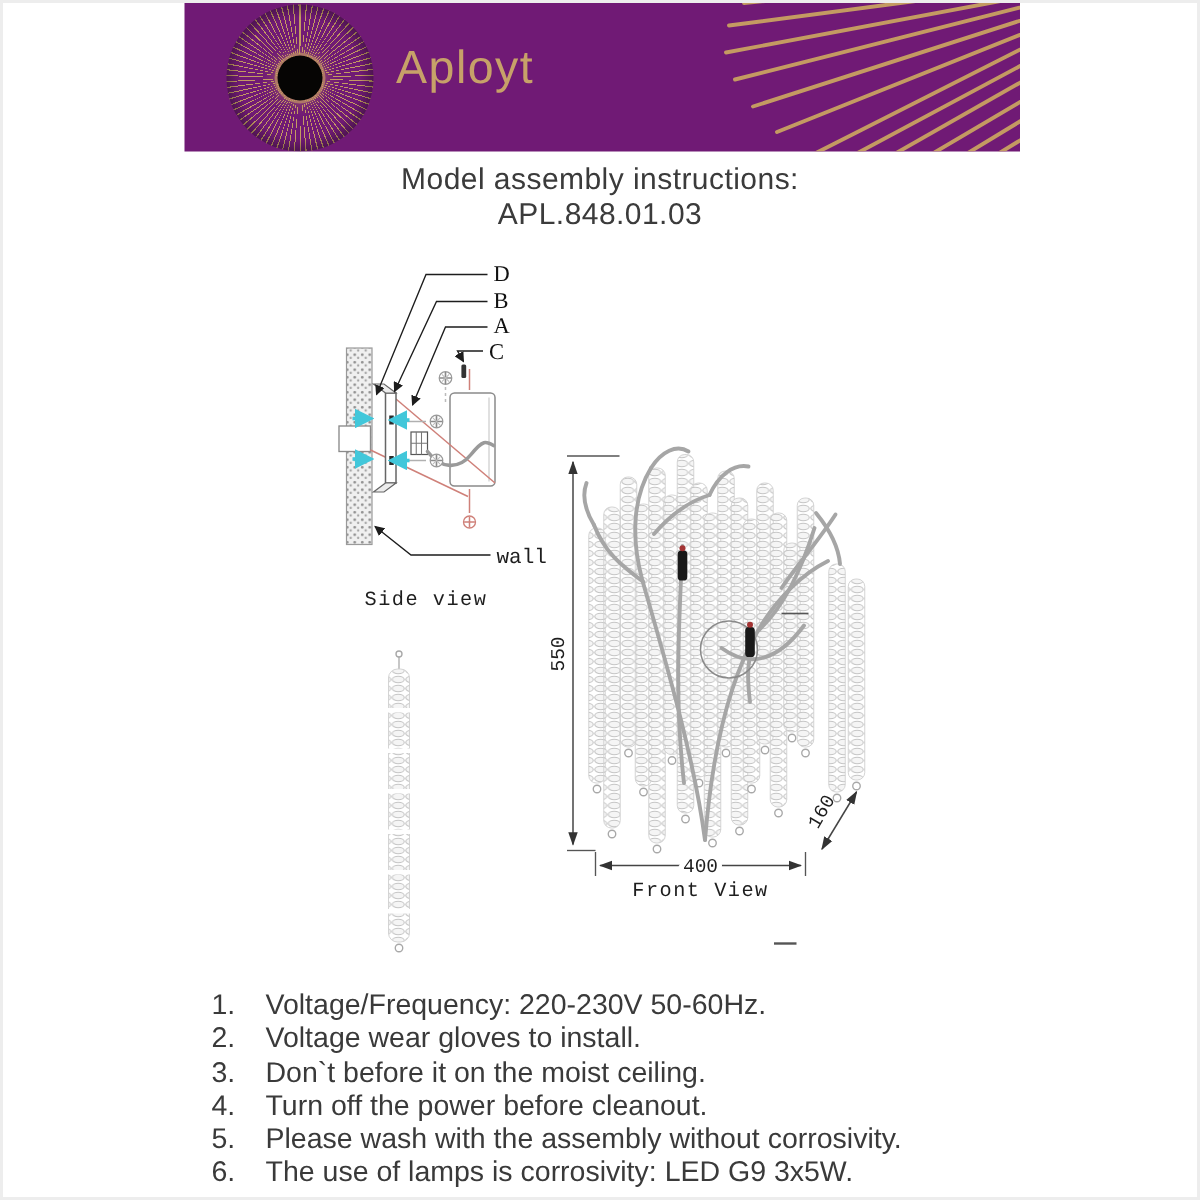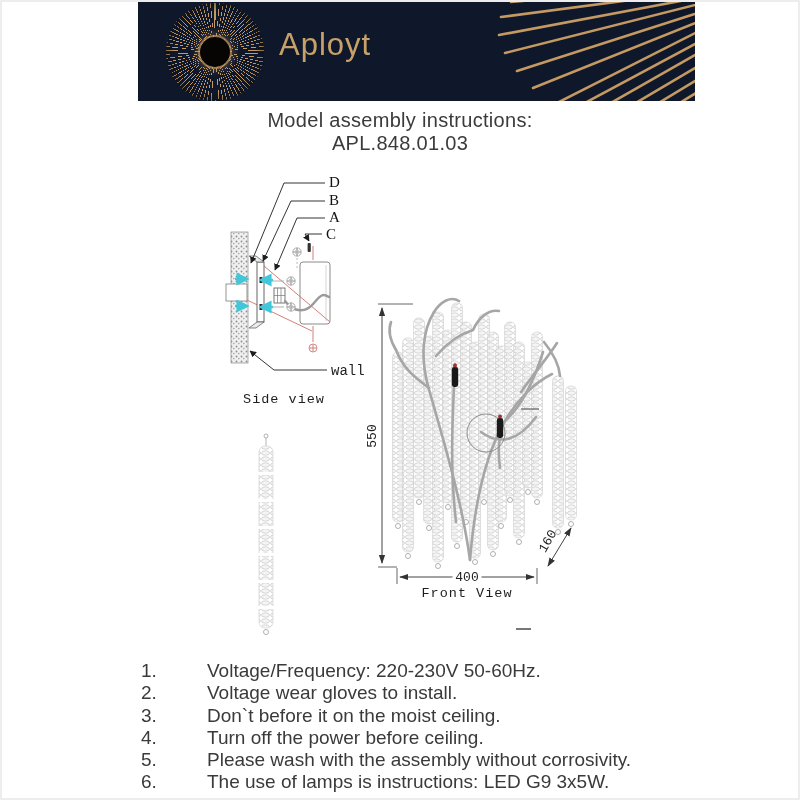--- a/index.html
+++ b/index.html
@@ -1,20 +1,20 @@
 <!DOCTYPE html>
 <html><head>
 <meta charset="utf-8">
 <style>
   html,body{margin:0;padding:0;background:#ffffff;}
   .page{position:relative;width:800px;height:800px;background:#ffffff;overflow:hidden;
         font-family:"Liberation Sans",sans-serif;box-shadow:inset 0 0 0 2px #ededed;}
 
   
-  .banner{position:absolute;left:138px;top:2px;width:557px;height:99px;background:#0f172a;overflow:hidden;}
+  .banner{position:absolute;left:123px;top:2px;width:557px;height:99px;background:#701a75;overflow:hidden;}
   .sunburst{position:absolute;left:28px;top:1px;width:98px;height:98px;border-radius:50%;
             background:repeating-conic-gradient(#c49a62 0deg 0.9deg, rgba(11,10,8,0) 0.9deg 4.6deg);}
   .sunburst::before{content:'';position:absolute;inset:0;border-radius:50%;
             background:radial-gradient(circle, rgba(11,10,8,0) 0 58%, #0b0a08 96%);}
   .sunburst .core{position:absolute;left:50%;top:50%;width:30px;height:30px;margin:-15px 0 0 -15px;border-radius:50%;
             background:#060504;
             box-shadow:0 0 0 2px rgba(196,154,98,.65), 0 0 9px 3px rgba(196,154,98,.38);}
   .brand{position:absolute;left:141px;top:25px;font-size:31px;letter-spacing:1px;color:#c7a169;
          font-family:"Liberation Sans",sans-serif;font-weight:400;}
   .rays{position:absolute;right:0;top:0;width:220px;height:99px;}
@@ -35,21 +35,21 @@
   .cad{font-family:"Liberation Mono",monospace;fill:#1e1e1e;}
   .lbl{font-family:"Liberation Serif",serif;fill:#111;font-size:15px;}
   .cy{stroke:#41c7da;stroke-width:2.4;fill:none;}
   .rd{stroke:#cf8079;stroke-width:1;fill:none;}
   .dimtxt{font-size:13px;}
 
   
   .instructions{position:absolute;left:141px;top:660px;width:560px;color:#3a3a3a;}
   .instr-row{display:flex;align-items:flex-start;line-height:22.3px;font-size:19px;}
   .instr-num{width:36px;flex:0 0 36px;}
-  .instr-txt{flex:1;margin-left:30px;}
+  .instr-txt{flex:1;}
 </style>
 </head>
 <body>
 
 <div class="page">
 
   <header class="banner">
     <div class="sunburst">
         <div class="core"></div>
       </div>
@@ -280,25 +280,25 @@
     <div class="instr-row">
       <span class="instr-num">2.</span>
       <span class="instr-txt">Voltage wear gloves to install.</span>
     </div>
     <div class="instr-row">
       <span class="instr-num">3.</span>
       <span class="instr-txt">Don`t before it on the moist ceiling.</span>
     </div>
     <div class="instr-row">
       <span class="instr-num">4.</span>
-      <span class="instr-txt">Turn off the power before ceiling.</span>
+      <span class="instr-txt">Turn off the power before cleanout.</span>
     </div>
     <div class="instr-row">
       <span class="instr-num">5.</span>
       <span class="instr-txt">Please wash with the assembly without corrosivity.</span>
     </div>
     <div class="instr-row">
       <span class="instr-num">6.</span>
-      <span class="instr-txt">The use of lamps is instructions: LED G9 3x5W.</span>
+      <span class="instr-txt">The use of lamps is corrosivity: LED G9 3x5W.</span>
     </div>
   </div>
 
 </div>
 
 </body></html>

